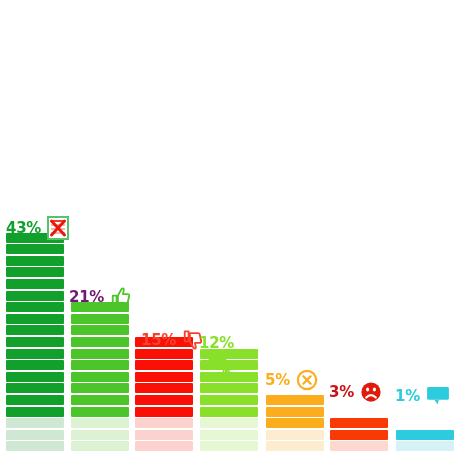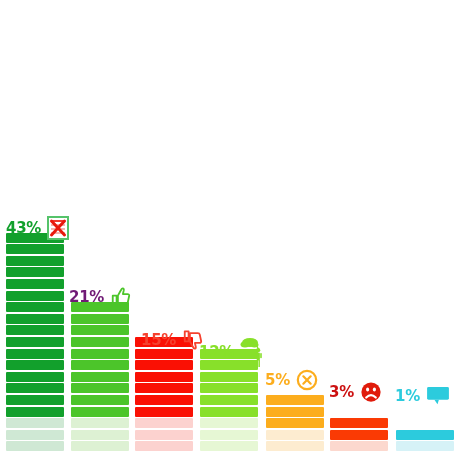--- a/index.html
+++ b/index.html
@@ -122,21 +122,21 @@
       <div class="seg" style="height: 10px; margin-bottom: 1.6px; background: rgb(136, 224, 42);"></div>
       <div class="seg" style="height: 10px; margin-bottom: 1.6px; background: rgb(136, 224, 42);"></div>
       <div class="seg" style="height: 10px; margin-bottom: 1.6px; background: rgb(136, 224, 42);"></div>
       <div class="seg" style="height: 10px; margin-bottom: 1.6px; background: rgb(136, 224, 42);"></div>
       <div class="seg" style="height: 10px; margin-bottom: 1.6px; background: rgb(136, 224, 42);"></div>
       <div class="seg" style="height: 10px; margin-bottom: 1.6px; background: rgb(136, 224, 42);"></div>
       <div class="seg" style="height: 10px; margin-bottom: 1.6px; background: rgb(230, 247, 212);"></div>
       <div class="seg" style="height: 10px; margin-bottom: 1.6px; background: rgb(230, 247, 212);"></div>
       <div class="seg" style="height: 10px; margin-bottom: 0px; background: rgb(230, 247, 212);"></div>
     </div>
-    <div class="label-row" style="left: 199px; top: 336px;">
+    <div class="label-row" style="left: 199px; top: 336px; flex-direction: column;">
       <span class="pct" style="color: rgb(136, 224, 42);">12%</span>
       <span class="icon">
         <svg width="24" height="32" viewBox="0 0 24 32">
           <ellipse cx="10" cy="6.5" rx="8" ry="4.6" fill="#88e02a"></ellipse>
           <ellipse cx="5" cy="8.5" rx="4.5" ry="3" fill="#88e02a"></ellipse>
           <ellipse cx="14.5" cy="8.8" rx="4" ry="2.6" fill="#88e02a"></ellipse>
           <path d="M17 10 q1.5 3 1.5 5" stroke="#88e02a" stroke-width="1.4" fill="none"></path>
           <circle cx="18.2" cy="14.2" r="2.1" fill="#88e02a"></circle>
           <rect x="16.6" y="16.4" width="3.3" height="8" rx="1.1" fill="#88e02a"></rect>
           <rect x="14.6" y="17" width="1.6" height="5.2" rx="0.8" fill="#88e02a"></rect>

